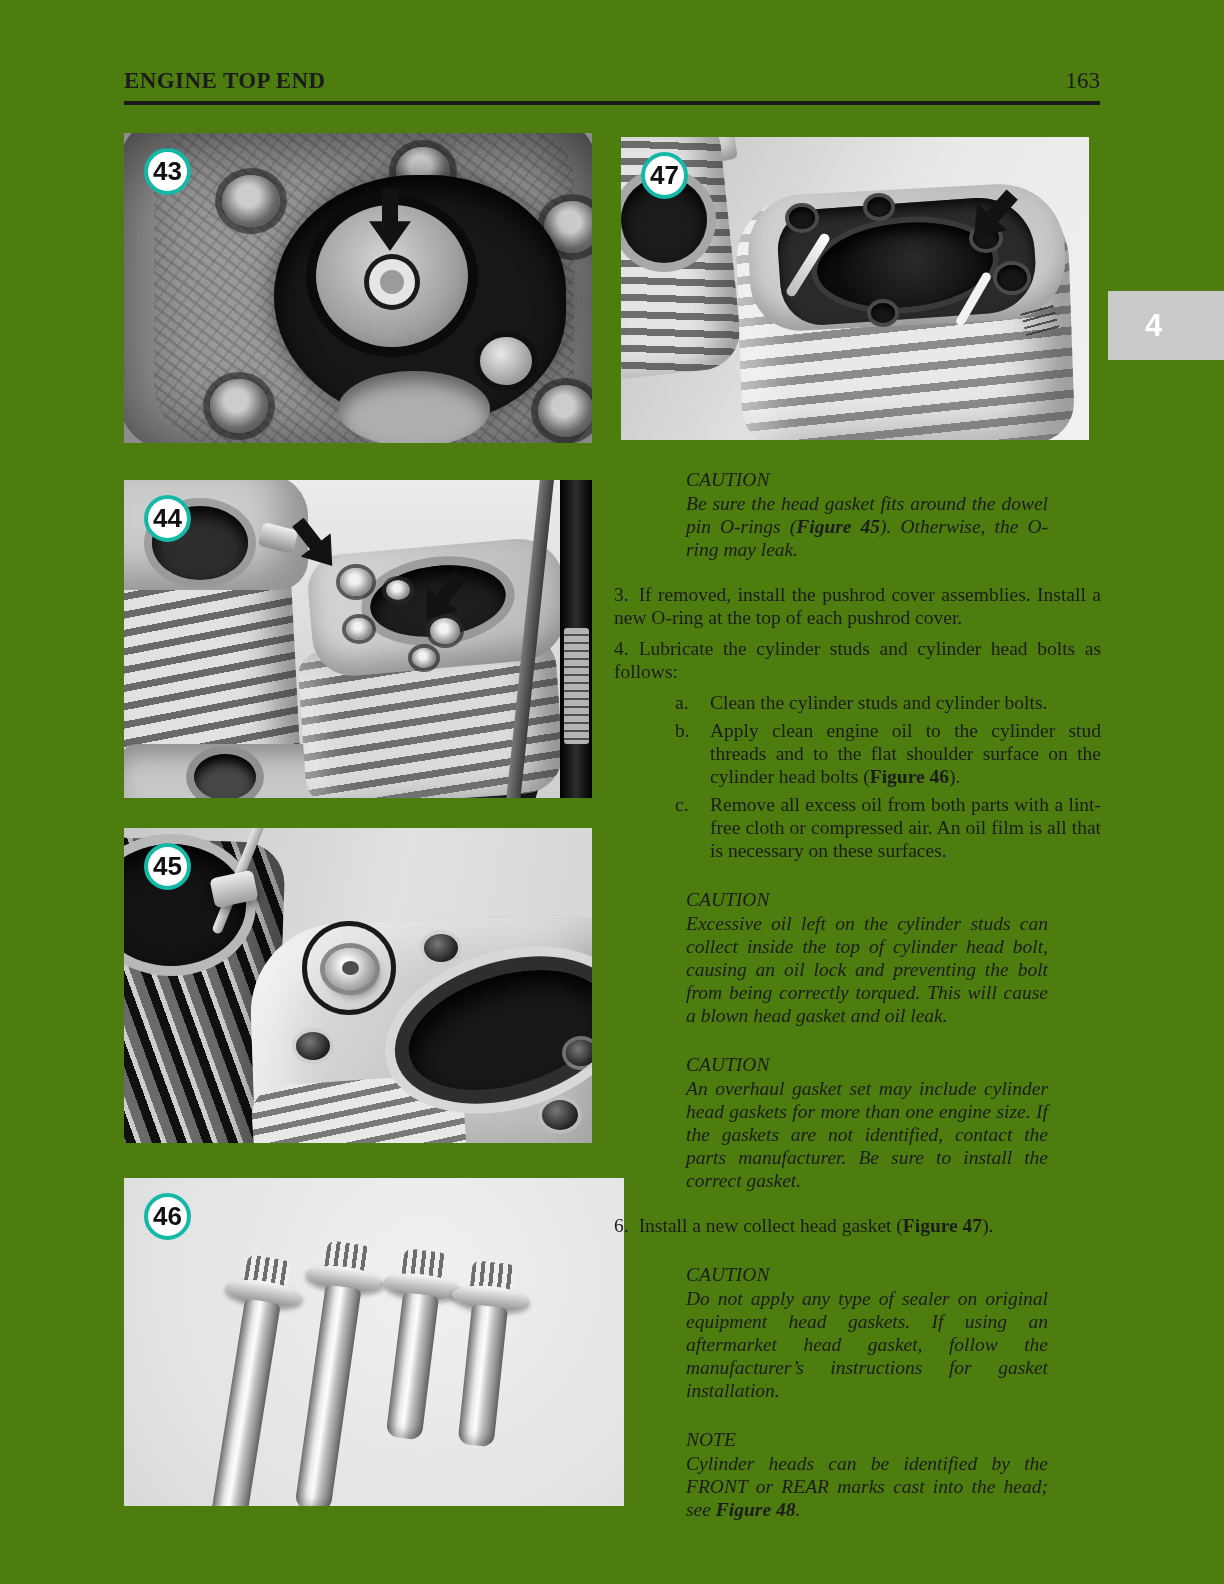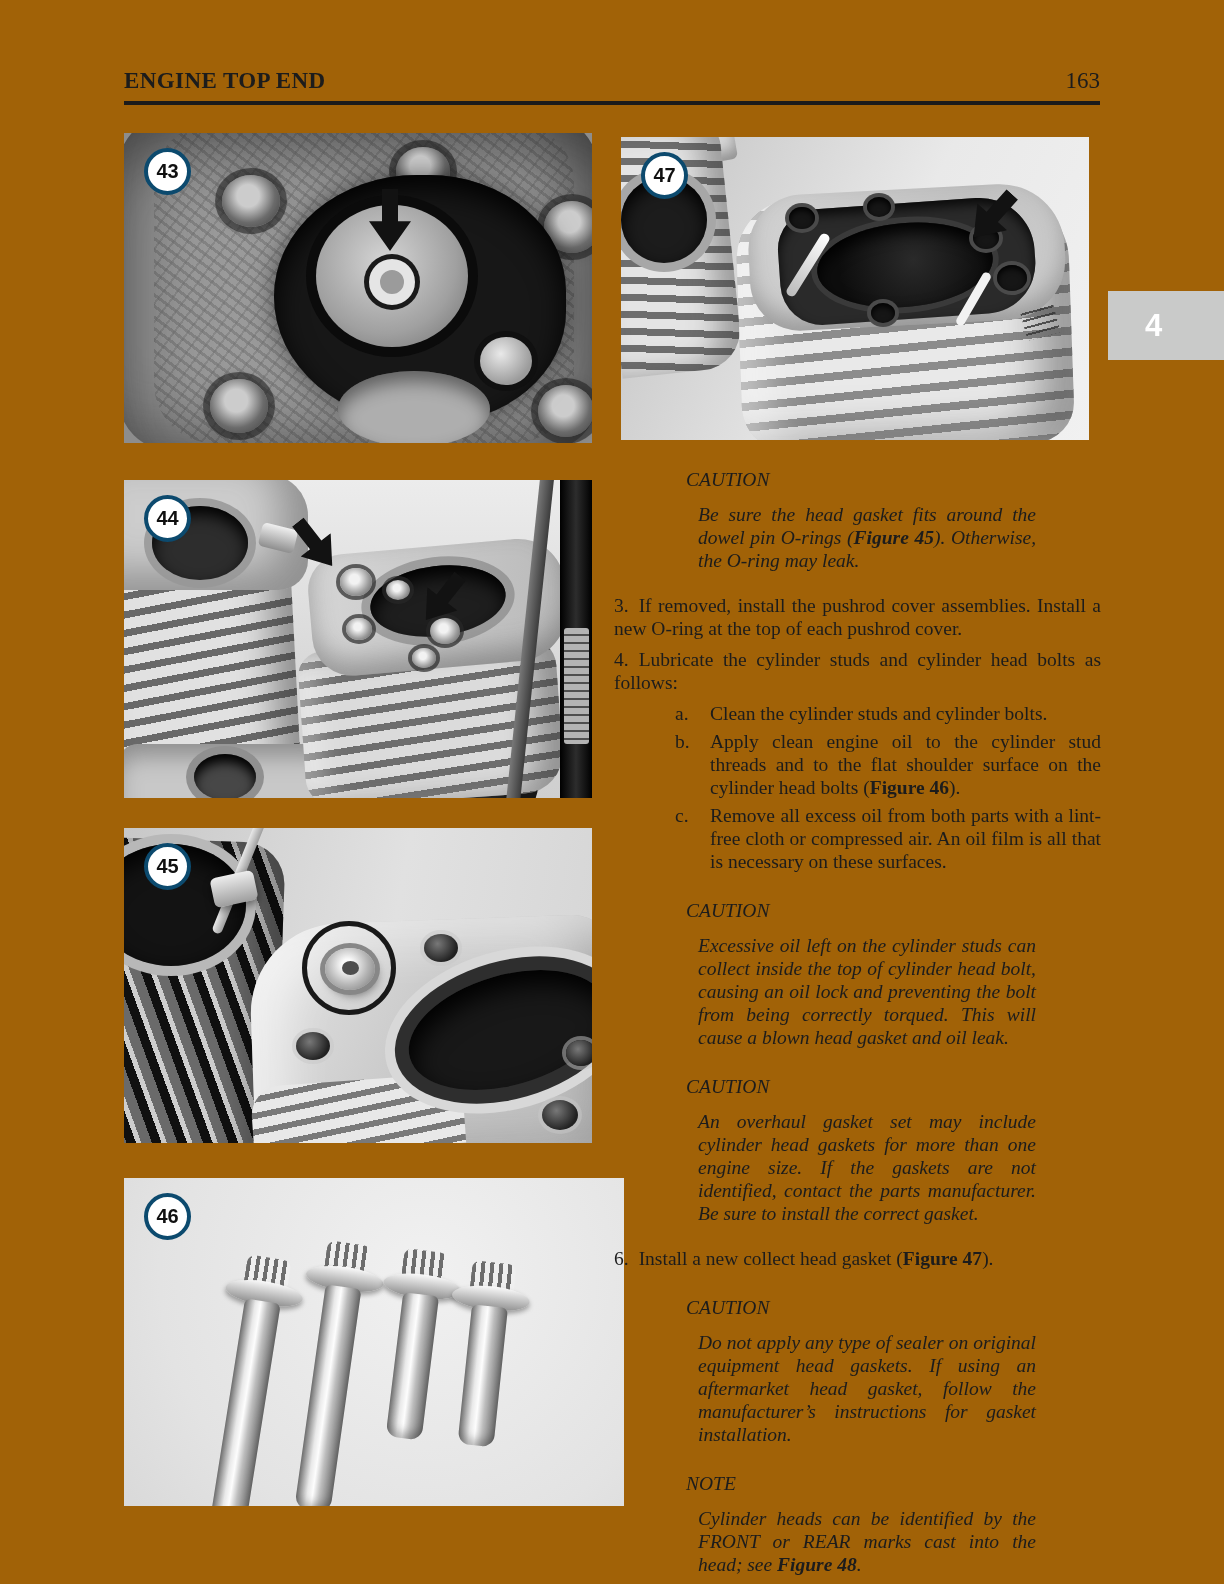--- a/index.html
+++ b/index.html
@@ -1,17 +1,17 @@
 <!DOCTYPE html>
 <html><head>
 <meta charset="utf-8">
 <style>
   html,body { margin:0; padding:0; background:#ffffff; }
   .page {
-    position:relative; width:1224px; height:1584px; background:#a16207;
+    position:relative; width:1224px; height:1584px; background:#4d7c0f;
     font-family:"Liberation Serif", serif; color:#1c1c1c; overflow:hidden;
   }
 
   
   .header {
     position:absolute; left:124px; top:68px; width:976px;
     display:flex; justify-content:space-between; align-items:baseline;
     border-bottom:4px solid #1b1b1b; padding-bottom:7px;
   }
   .header .title { font-size:23px; font-weight:bold; letter-spacing:0.4px; }
@@ -26,35 +26,35 @@
   }
 
   
   .text-col {
     position:absolute; left:614px; top:468px; width:487px;
     font-size:19.5px; line-height:23px; text-align:justify;
   }
   .caution { margin:26px 0 22px 72px; width:362px; font-style:italic; }
   .caution.first { margin-top:0; }
   .c-head { margin:0 0 1px 0; }
-  .c-body { margin:12px; }
+  .c-body { margin:0; }
   .step { margin:8px 0; }
   .step .marker { padding-right:10px; }
   .substep { position:relative; padding-left:96px; margin:5px 0; }
   .substep .marker { position:absolute; left:61px; top:0; }
   .fr { font-weight:bold; }
 
   
   .photo { position:absolute; background:#dedede; overflow:hidden; }
   .ph { position:absolute; }
   .badge {
     position:absolute; top:15px; left:20px; width:47px; height:47px;
-    border-radius:50%; background:#ffffff; border:4px solid #0c4a6e;
+    border-radius:50%; background:#ffffff; border:4px solid #14b8a6;
     box-sizing:border-box; display:flex; align-items:center; justify-content:center;
-    font-family:"Liberation Sans", sans-serif; font-weight:bold; font-size:20px;
+    font-family:"Liberation Sans", sans-serif; font-weight:bold; font-size:26px;
     color:#101010; z-index:9;
   }
   .arrow {
     position:absolute; width:42px; height:62px; background:#121212; z-index:8;
     clip-path:polygon(31% 0, 69% 0, 69% 52%, 100% 52%, 50% 100%, 0 52%, 31% 52%);
   }
 
   
   .f43 { left:124px; top:133px; width:468px; height:310px; }
   .p43-bg { inset:0; background:

